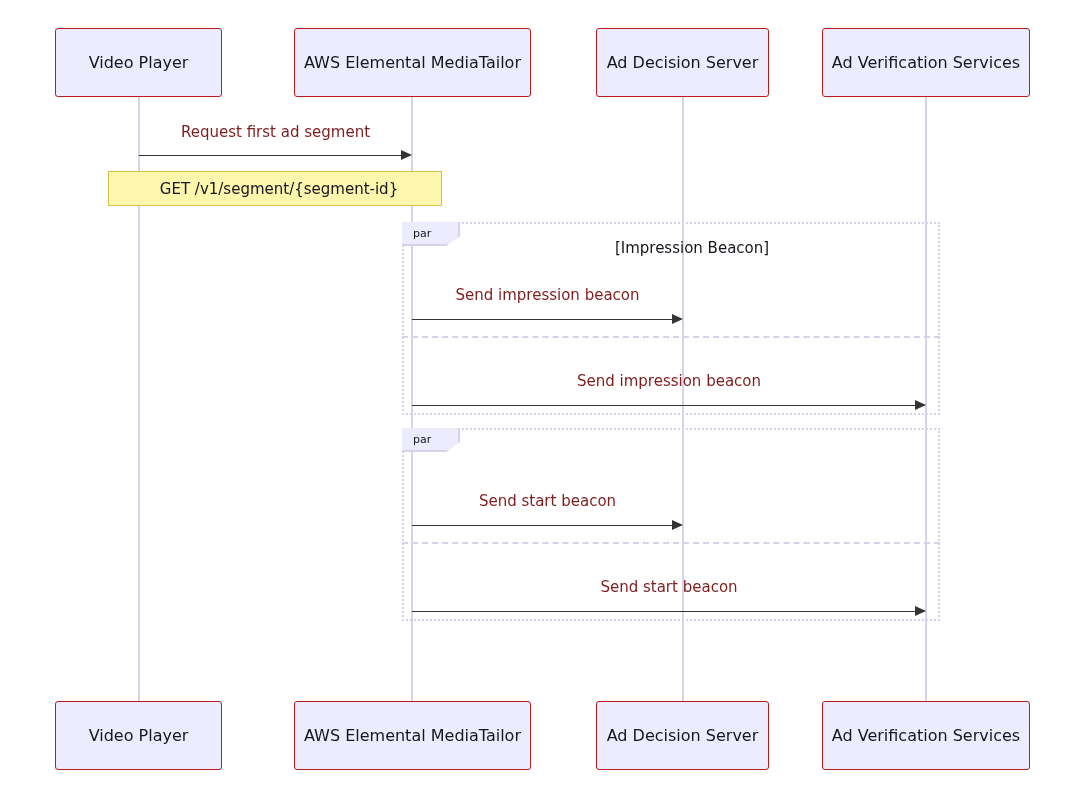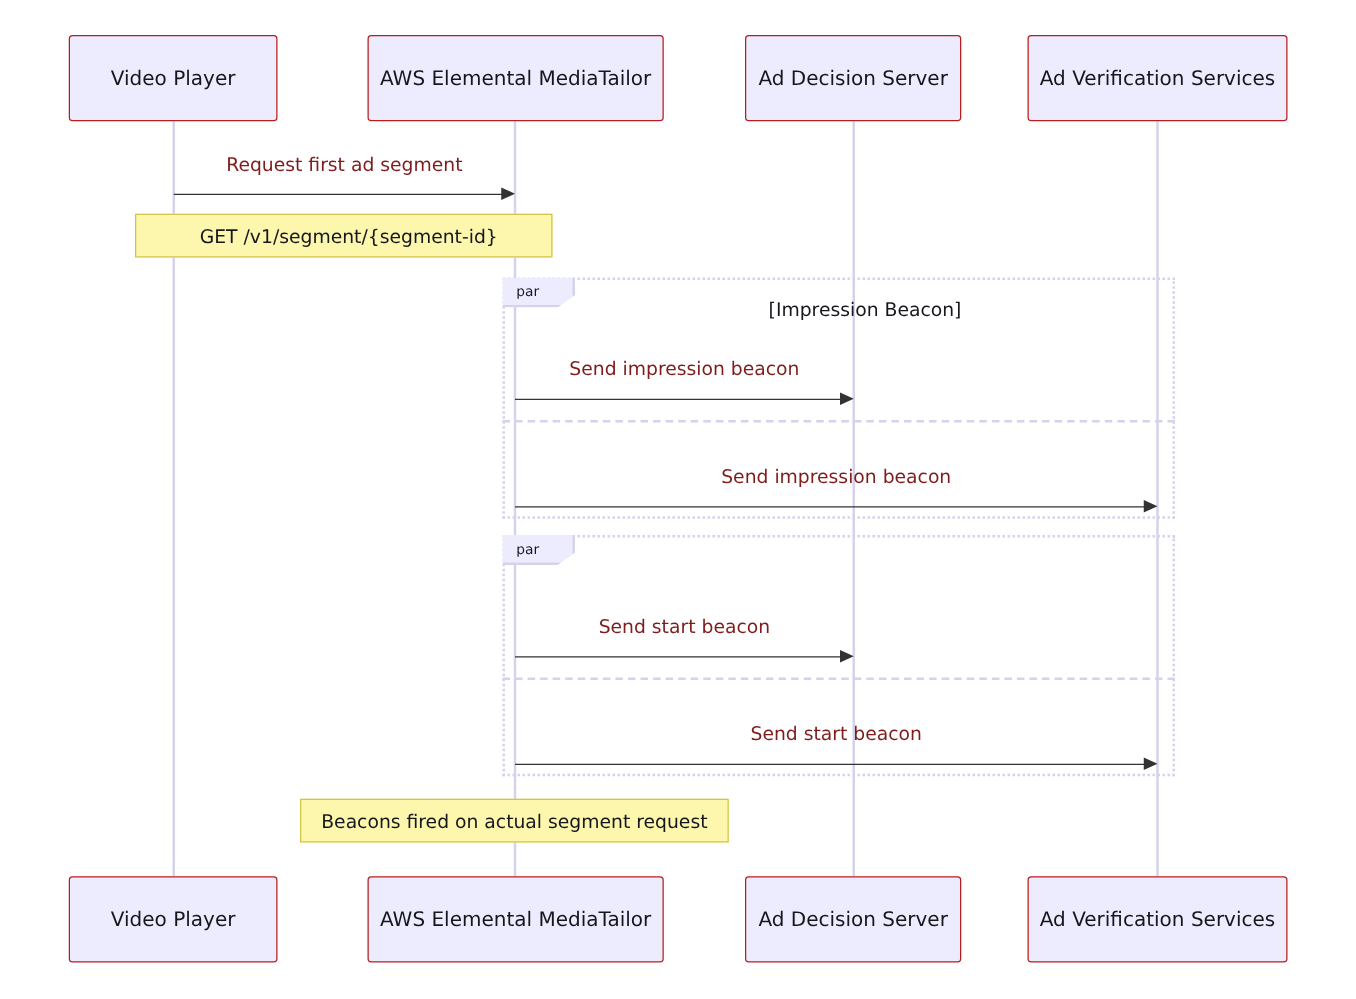--- a/index.html
+++ b/index.html
@@ -143,21 +143,20 @@
     <div class="msg-line" style="left: 412px; top: 405px; width: 505px;"></div>
     <div class="msg-head" style="left: 915px; top: 400px;"></div>
     <div class="msg-label" style="left: 412px; width: 514px; top: 374px;">Send impression beacon</div>
     <div class="msg-line" style="left: 412px; top: 525px; width: 262px;"></div>
     <div class="msg-head" style="left: 672px; top: 520px;"></div>
     <div class="msg-label" style="left: 412px; width: 271px; top: 494px;">Send start beacon</div>
     <div class="msg-line" style="left: 412px; top: 611px; width: 505px;"></div>
     <div class="msg-head" style="left: 915px; top: 606px;"></div>
     <div class="msg-label" style="left: 412px; width: 514px; top: 580px;">Send start beacon</div>
     <div class="note" style="left: 108px; top: 171px; width: 334px; padding-left: 20px;">GET /v1/segment/{segment-id}</div>
-    <div class="note" style="left: 240px; top: 639px; width: 343px;">Beacons fired on actual segment request</div>
     <div class="actor-box" style="left: 55px; width: 167px; top: 28px;">
       <span>Video Player</span>
     </div>
     <div class="actor-box" style="left: 294px; width: 237px; top: 28px;">
       <span>AWS Elemental MediaTailor</span>
     </div>
     <div class="actor-box" style="left: 596px; width: 173px; top: 28px;">
       <span>Ad Decision Server</span>
     </div>
     <div class="actor-box" style="left: 822px; width: 208px; top: 28px;">

